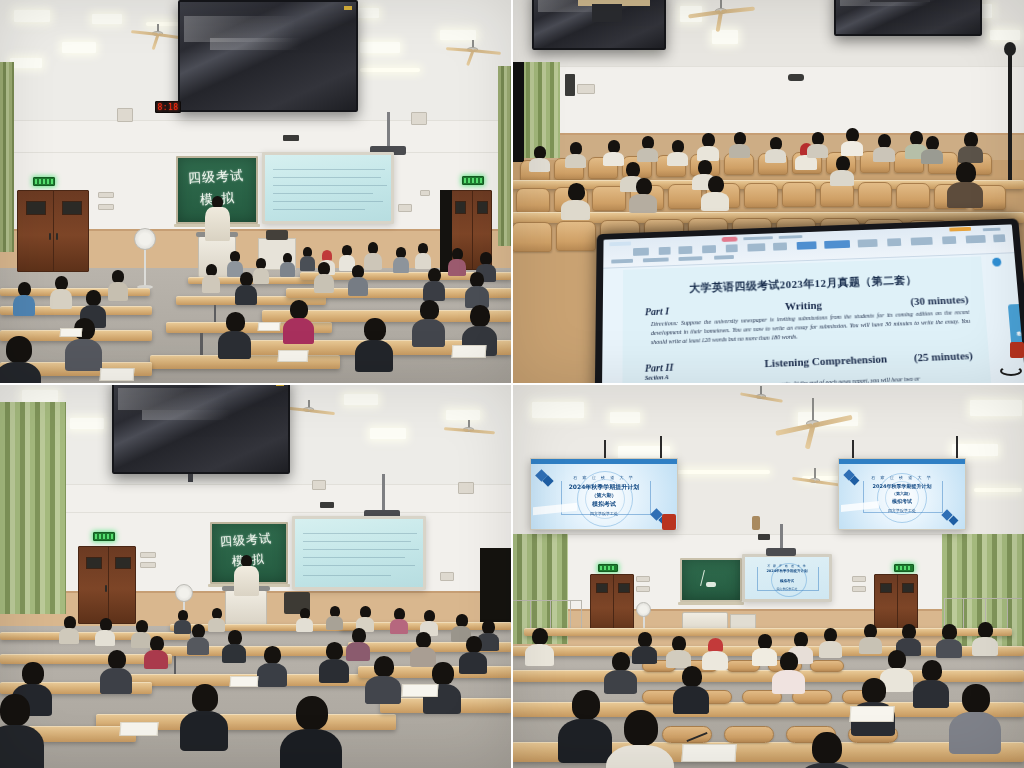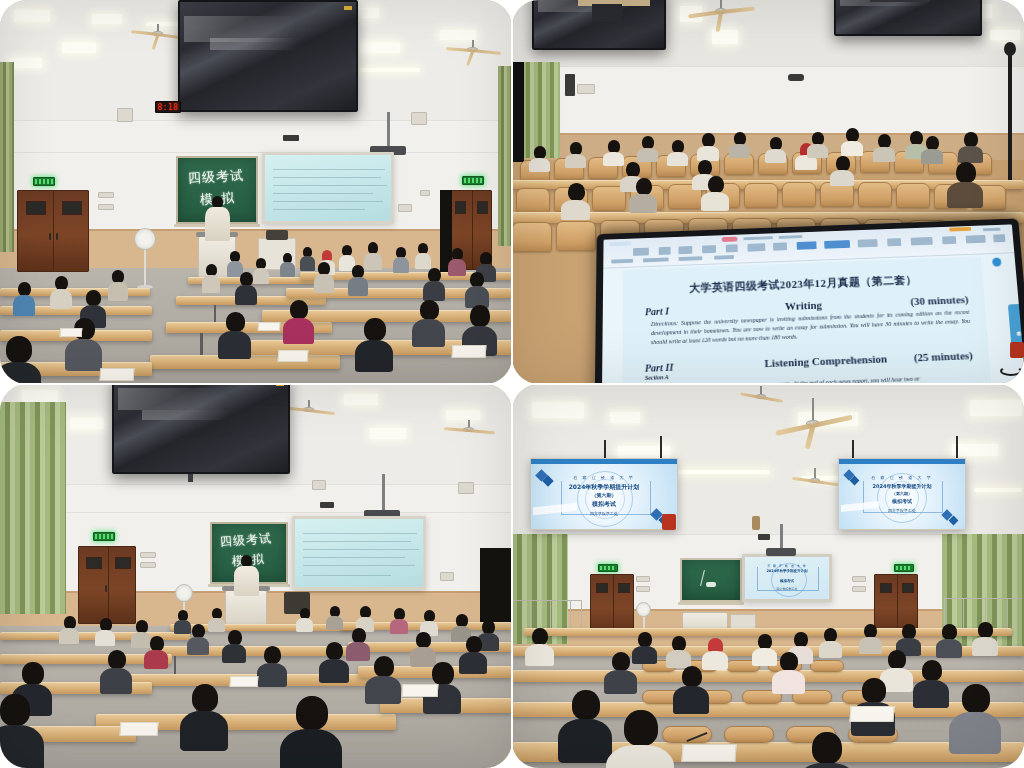--- a/index.html
+++ b/index.html
@@ -6,21 +6,21 @@
   * { box-sizing: border-box; margin:0; padding:0; }
   html,body{
     width:1024px;height:768px;overflow:hidden;background:#fff;
     font-family:"Liberation Sans",sans-serif;
   }
   #collage{
     position:relative;width:1024px;height:768px;
     display:grid;grid-template-columns:512px 512px;grid-template-rows:384px 384px;
     background:#ffffff;
   }
-  .panel{position:relative;overflow:hidden;background:#cfcec8;border-radius:27px;}
+  .panel{position:relative;overflow:hidden;background:#cfcec8;}
 
   
   .ceiling{position:absolute;left:0;top:0;width:100%;background:#edece8;}
   .wallupper{position:absolute;left:0;width:100%;background:#f2f0ec;}
   .walllower{position:absolute;left:0;width:100%;background:#d9b78e;}
   .wainscot-line{position:absolute;left:0;width:100%;height:2px;background:#c69e74;}
   .seam{position:absolute;height:1px;background:#e2e0da;left:0;width:100%;}
 
   
   .clight{position:absolute;background:#fdfdf6;border-radius:1px;

